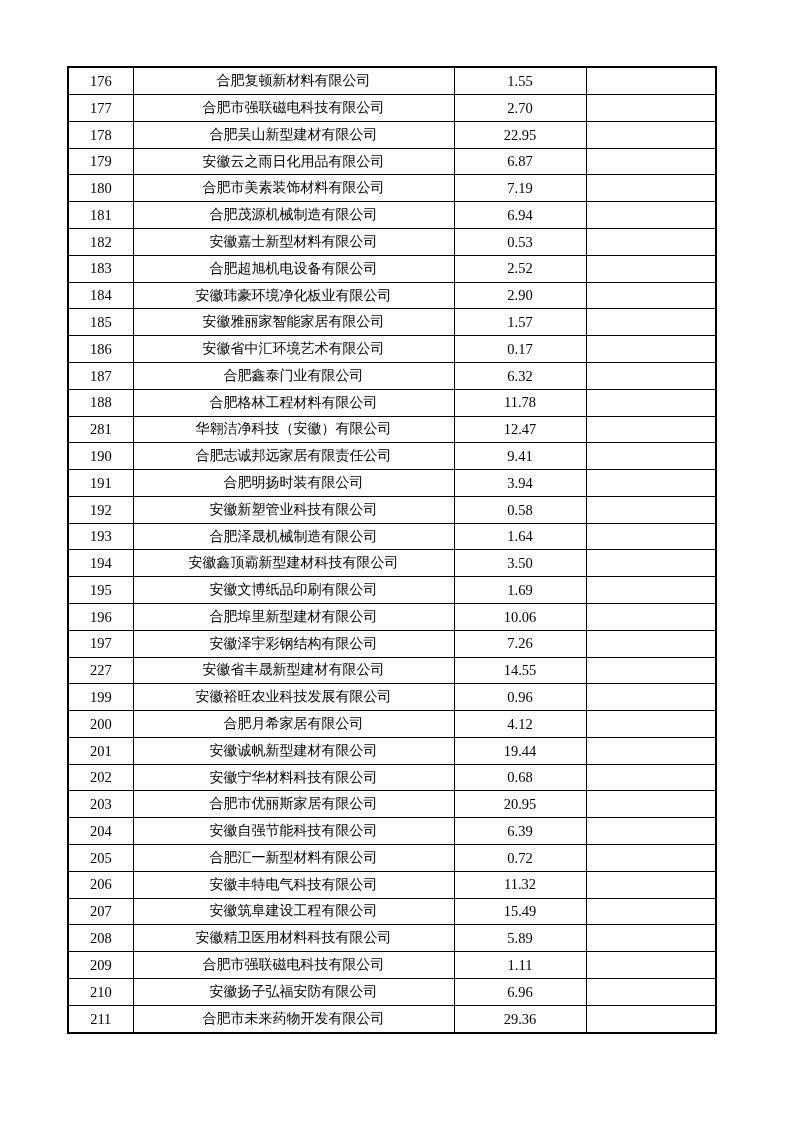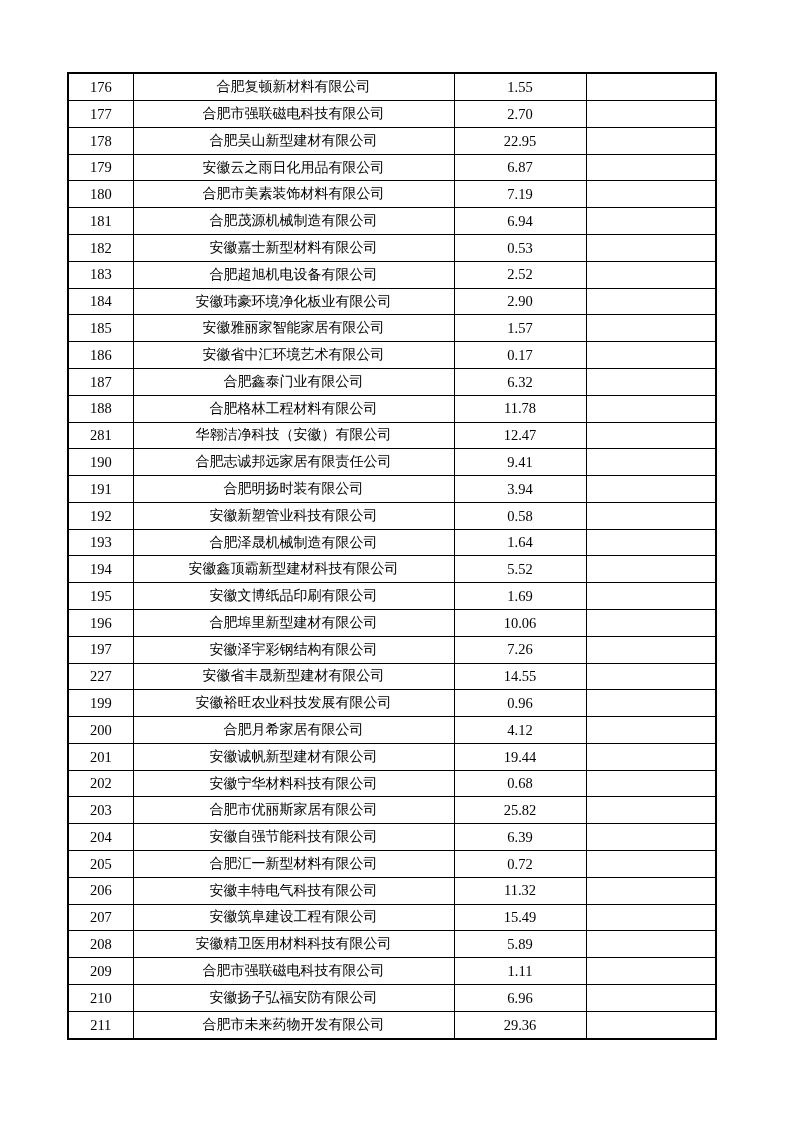--- a/index.html
+++ b/index.html
@@ -10,21 +10,21 @@
   body {
     width: 794px;
     height: 1122px;
     position: relative;
     font-family: "Liberation Serif", "DejaVu Serif", serif;
     color: #000000;
   }
   table.doc-table {
     position: absolute;
     left: 67px;
-    top: 72px;
+    top: 66px;
     width: 648px;
     height: 968px;
     border-collapse: collapse;
     table-layout: fixed;
     border: 2px solid #000000;
   }
   table.doc-table td {
     border: 1.5px solid #000000;
     text-align: center;
     vertical-align: middle;
@@ -153,21 +153,21 @@
       </tr>
       <tr>
         <td class="num">193</td>
         <td>合肥泽晟机械制造有限公司</td>
         <td class="num">1.64</td>
         <td></td>
       </tr>
       <tr>
         <td class="num">194</td>
         <td>安徽鑫顶霸新型建材科技有限公司</td>
-        <td class="num">5.52</td>
+        <td class="num">3.50</td>
         <td></td>
       </tr>
       <tr>
         <td class="num">195</td>
         <td>安徽文博纸品印刷有限公司</td>
         <td class="num">1.69</td>
         <td></td>
       </tr>
       <tr>
         <td class="num">196</td>
@@ -207,21 +207,21 @@
       </tr>
       <tr>
         <td class="num">202</td>
         <td>安徽宁华材料科技有限公司</td>
         <td class="num">0.68</td>
         <td></td>
       </tr>
       <tr>
         <td class="num">203</td>
         <td>合肥市优丽斯家居有限公司</td>
-        <td class="num">25.82</td>
+        <td class="num">20.95</td>
         <td></td>
       </tr>
       <tr>
         <td class="num">204</td>
         <td>安徽自强节能科技有限公司</td>
         <td class="num">6.39</td>
         <td></td>
       </tr>
       <tr>
         <td class="num">205</td>

